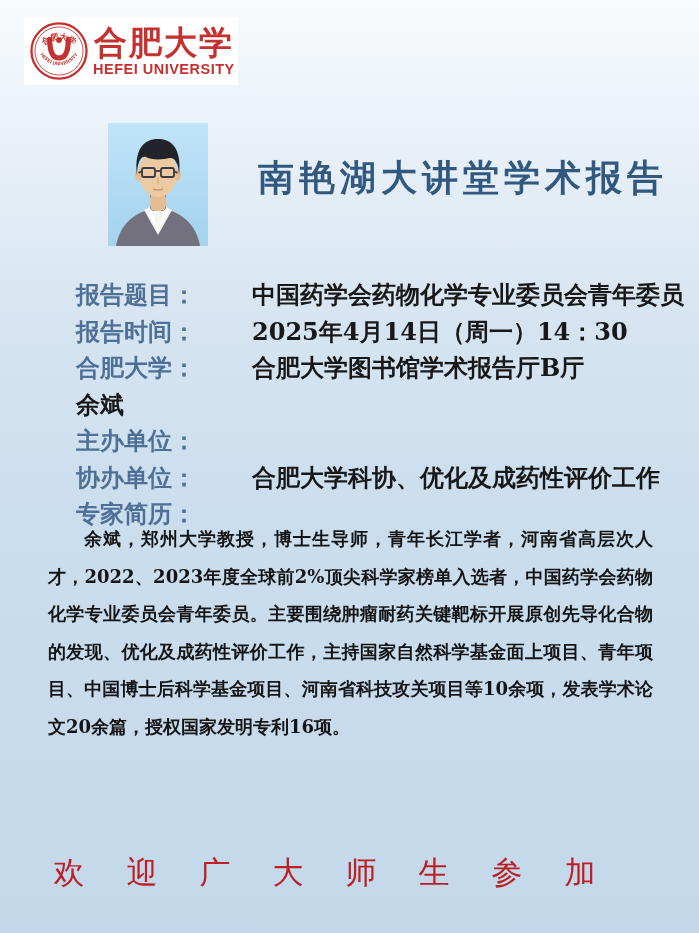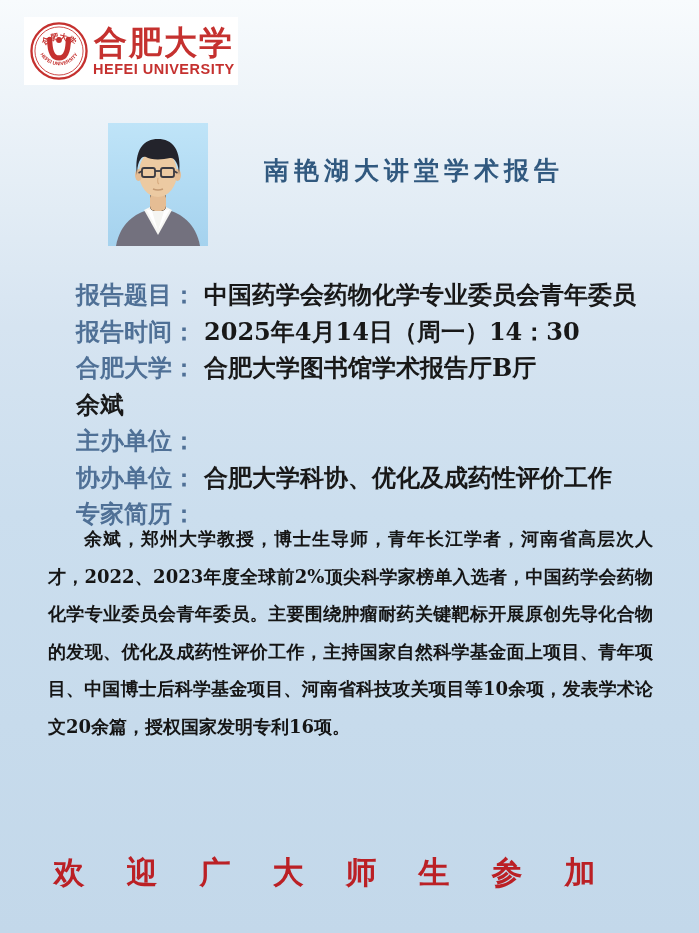--- a/index.html
+++ b/index.html
@@ -55,40 +55,41 @@
   .photo {
     position: absolute;
     left: 108px; top: 123px;
     width: 100px; height: 123px;
   }
   .photo svg { display: block; width: 100%; height: 100%; }
 
   
   .title {
     position: absolute;
-    left: 264px; top: 154px;
-    font-size: 25px;
+    left: 258px; top: 154px;
+    font-size: 36px;
     font-weight: bold;
     color: #31597f;
     letter-spacing: 5px;
     white-space: nowrap;
   }
 
   
   .info {
     position: absolute;
     left: 76px; top: 277px;
     width: 600px;
   }
   .info-row {
     height: 36.5px;
     display: flex;
     align-items: center;
     white-space: nowrap;
     font-size: 24px;
+    gap: 48px;
   }
   .info-label {
     color: #4f7096;
     font-weight: bold;
     margin-right: 8px;
   }
   .info-value {
     color: #181818;
     font-weight: bold;
   }
@@ -106,21 +107,21 @@
     font-weight: bold;
   }
 
   
   .footer {
     position: absolute;
     left: 0; top: 852px;
     width: 649px;
     text-align: center;
     font-size: 31px;
-    font-weight: bold;
+    font-weight: normal;
     color: #bb2025;
     letter-spacing: 42px;
     text-indent: 42px; 
     white-space: nowrap;
   }
 </style>
 </head>
 <body>
 
 <div class="poster">

